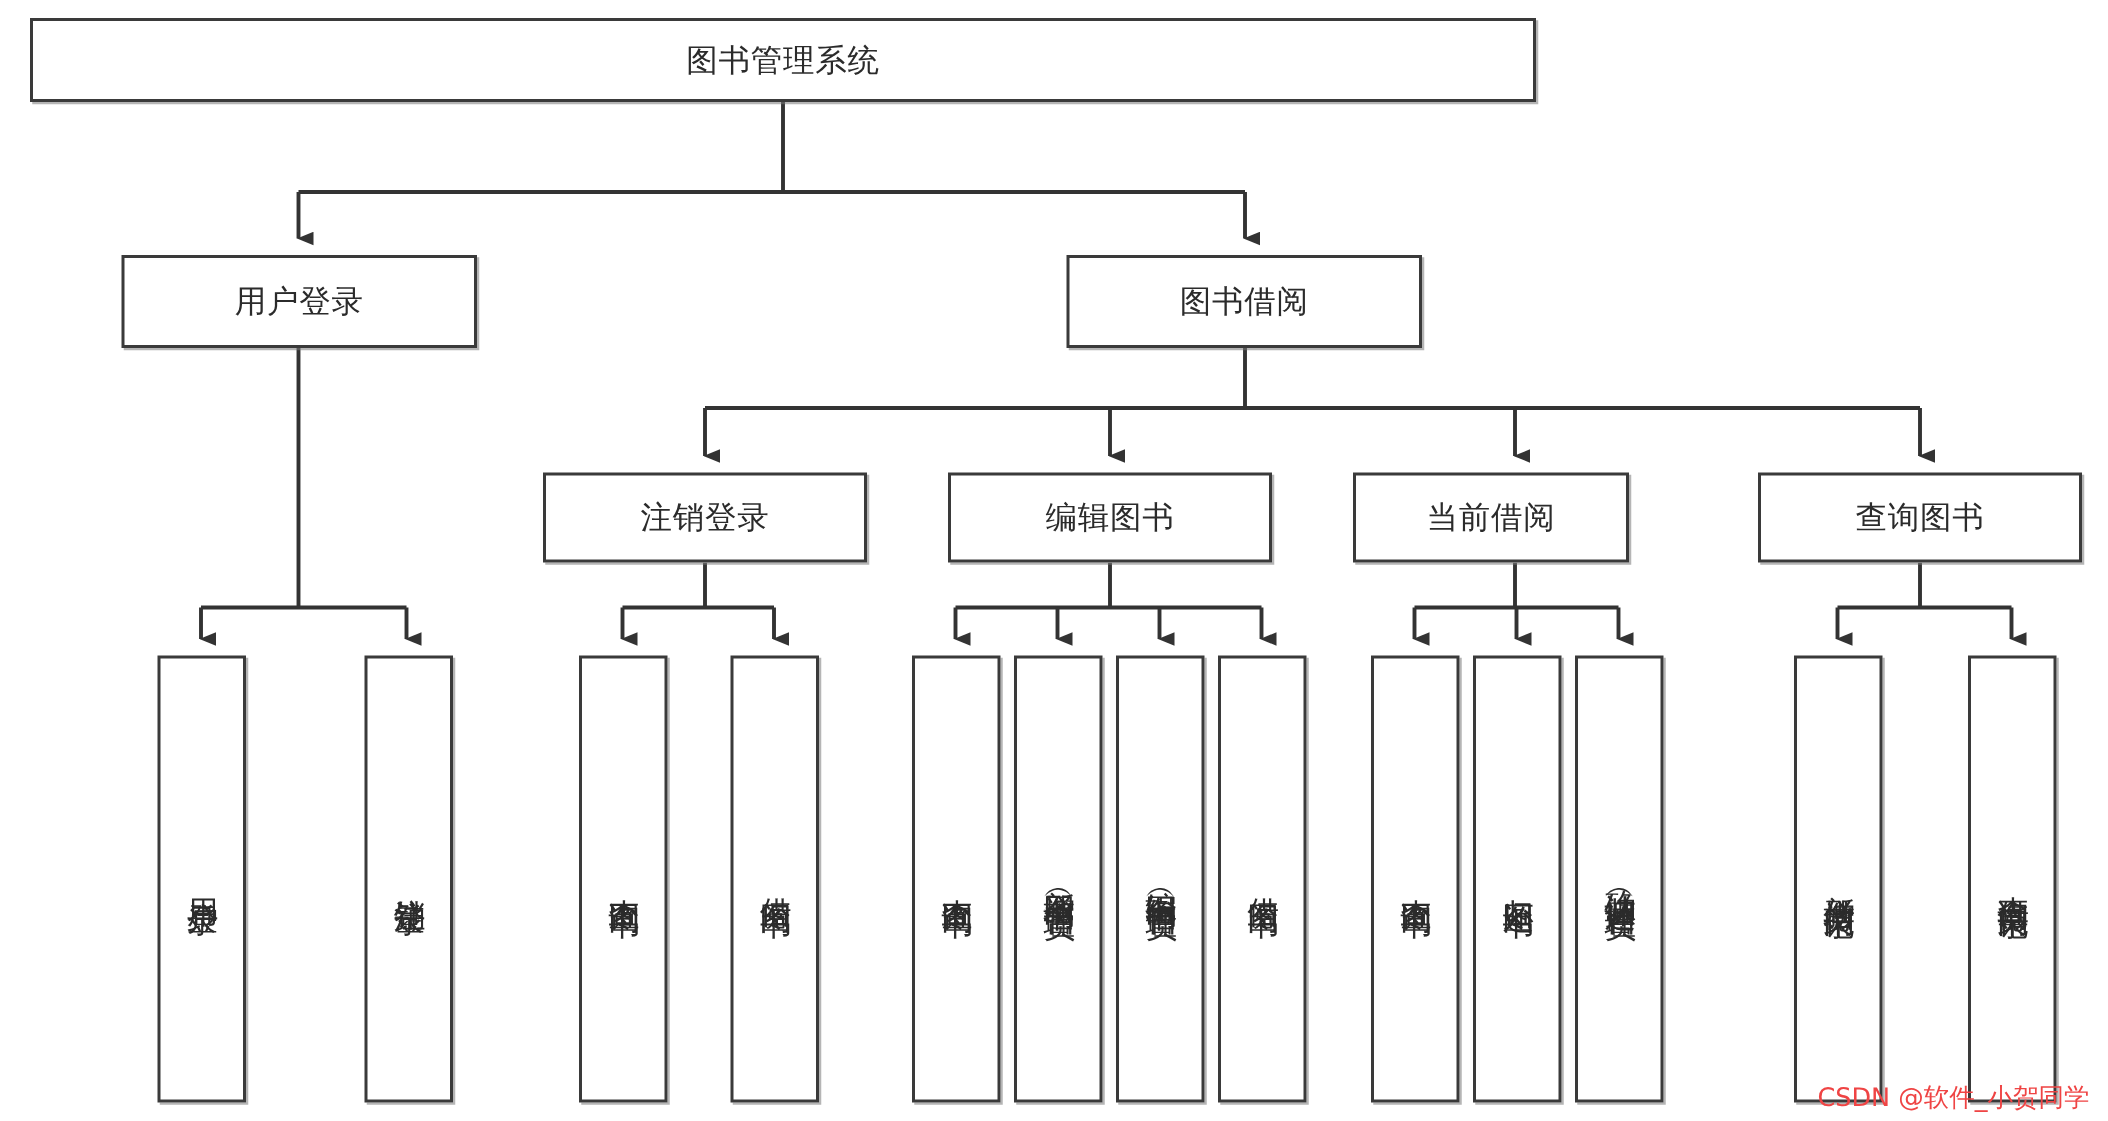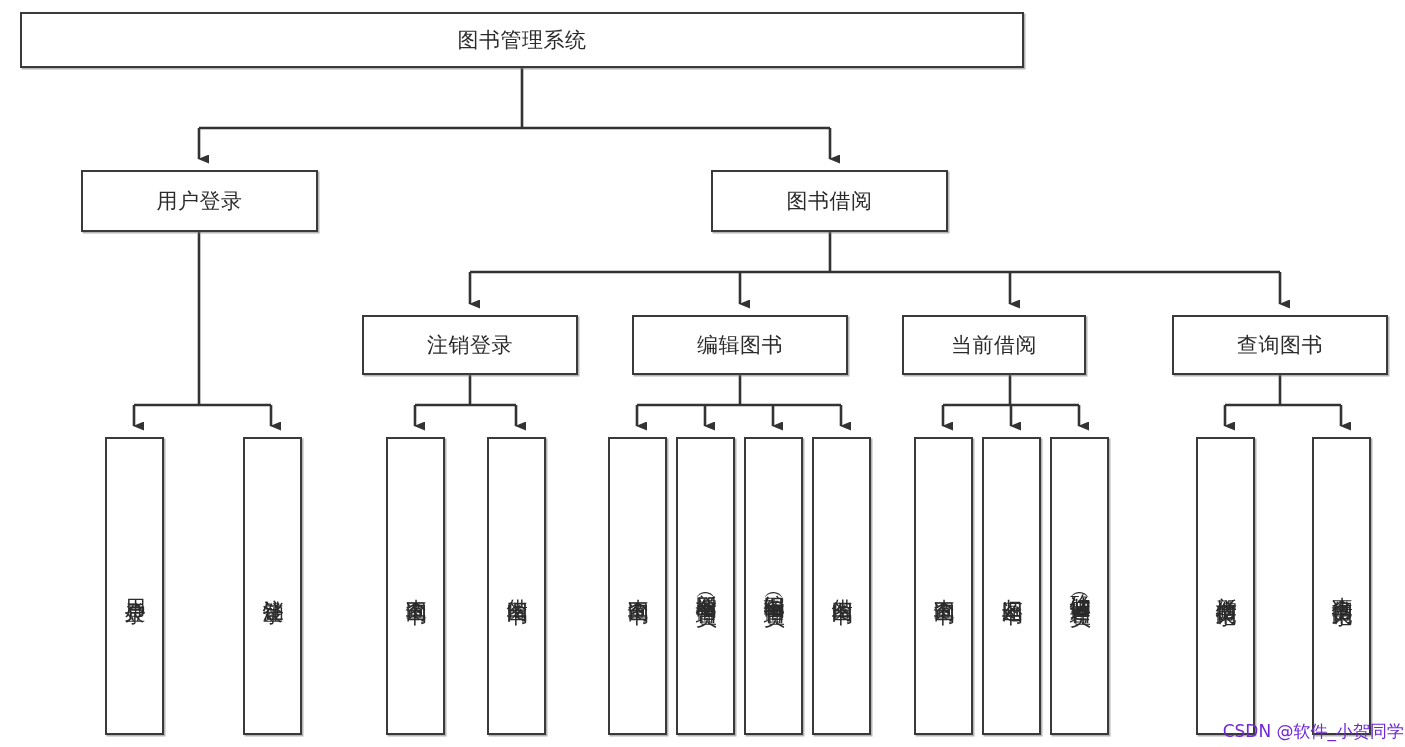--- a/index.html
+++ b/index.html
@@ -50,24 +50,24 @@
     writing-mode: vertical-rl;
     text-orientation: upright;
     font-size: 21px;
     line-height: 1.30;
     letter-spacing: 2px;
     white-space: normal;
     max-height: 100%;
   }
   #watermark {
     position: absolute;
-    right: 1px;
+    right: 12px;
     bottom: 4px;
     font-size: 17px;
-    color: #6d28d9;
+    color: #ef4444;
     white-space: nowrap;
     font-family: "DejaVu Sans", "Liberation Sans", sans-serif;
     margin-top: 47px;
   }
 </style>
 </head>
 <body>
 
 <div id="canvas">
 

